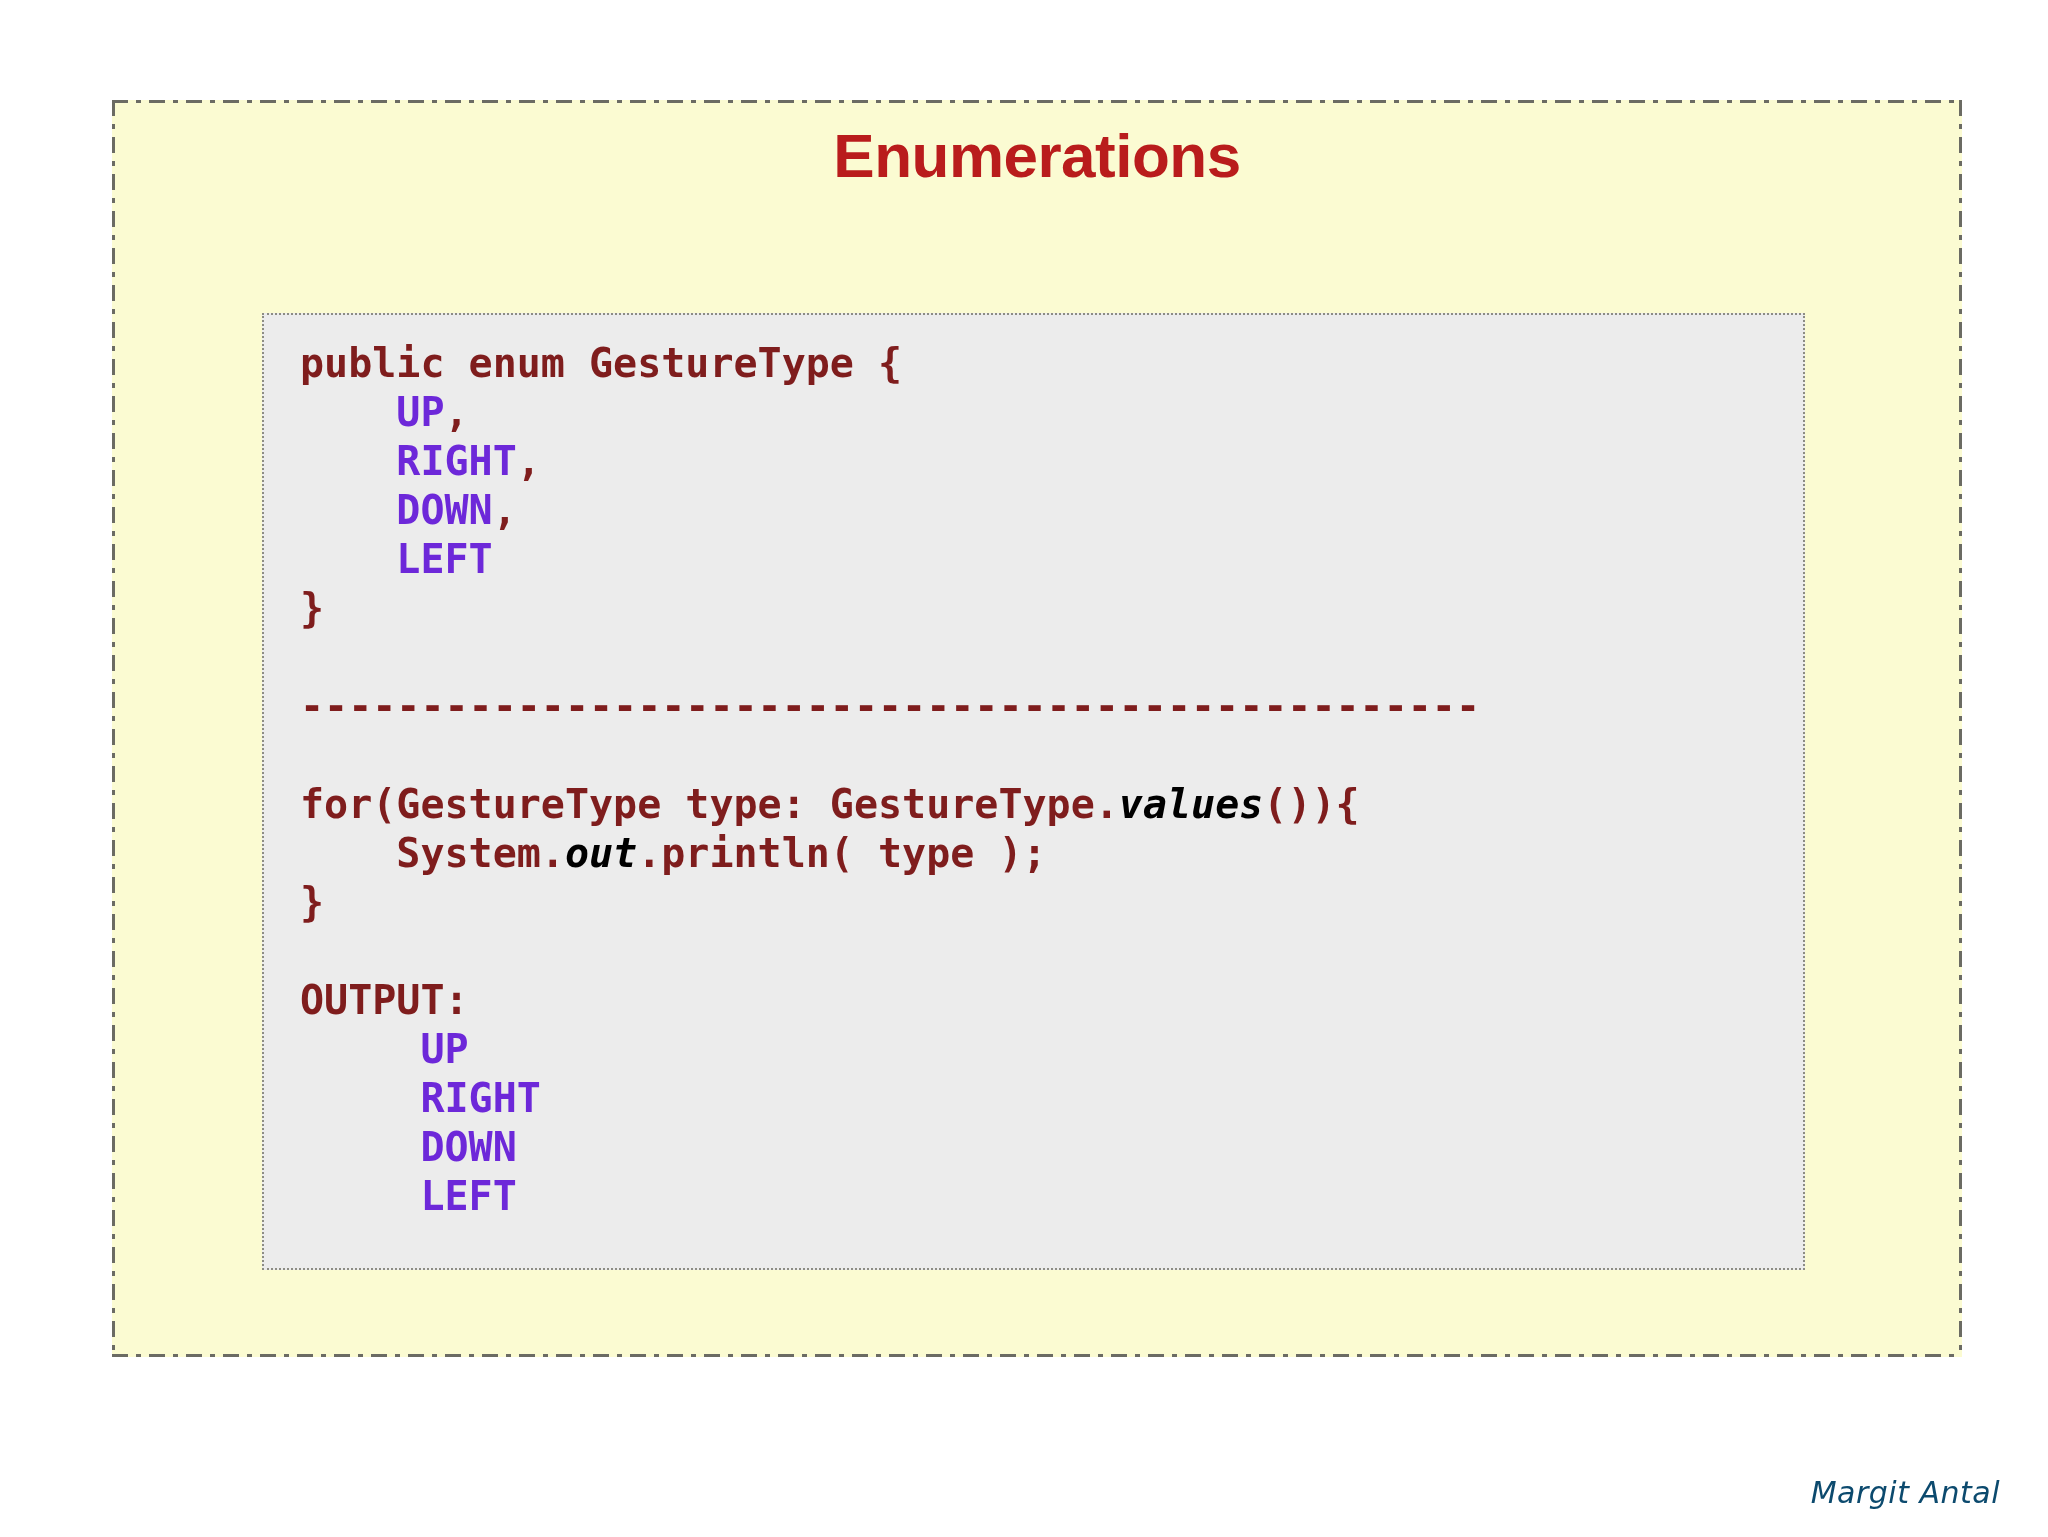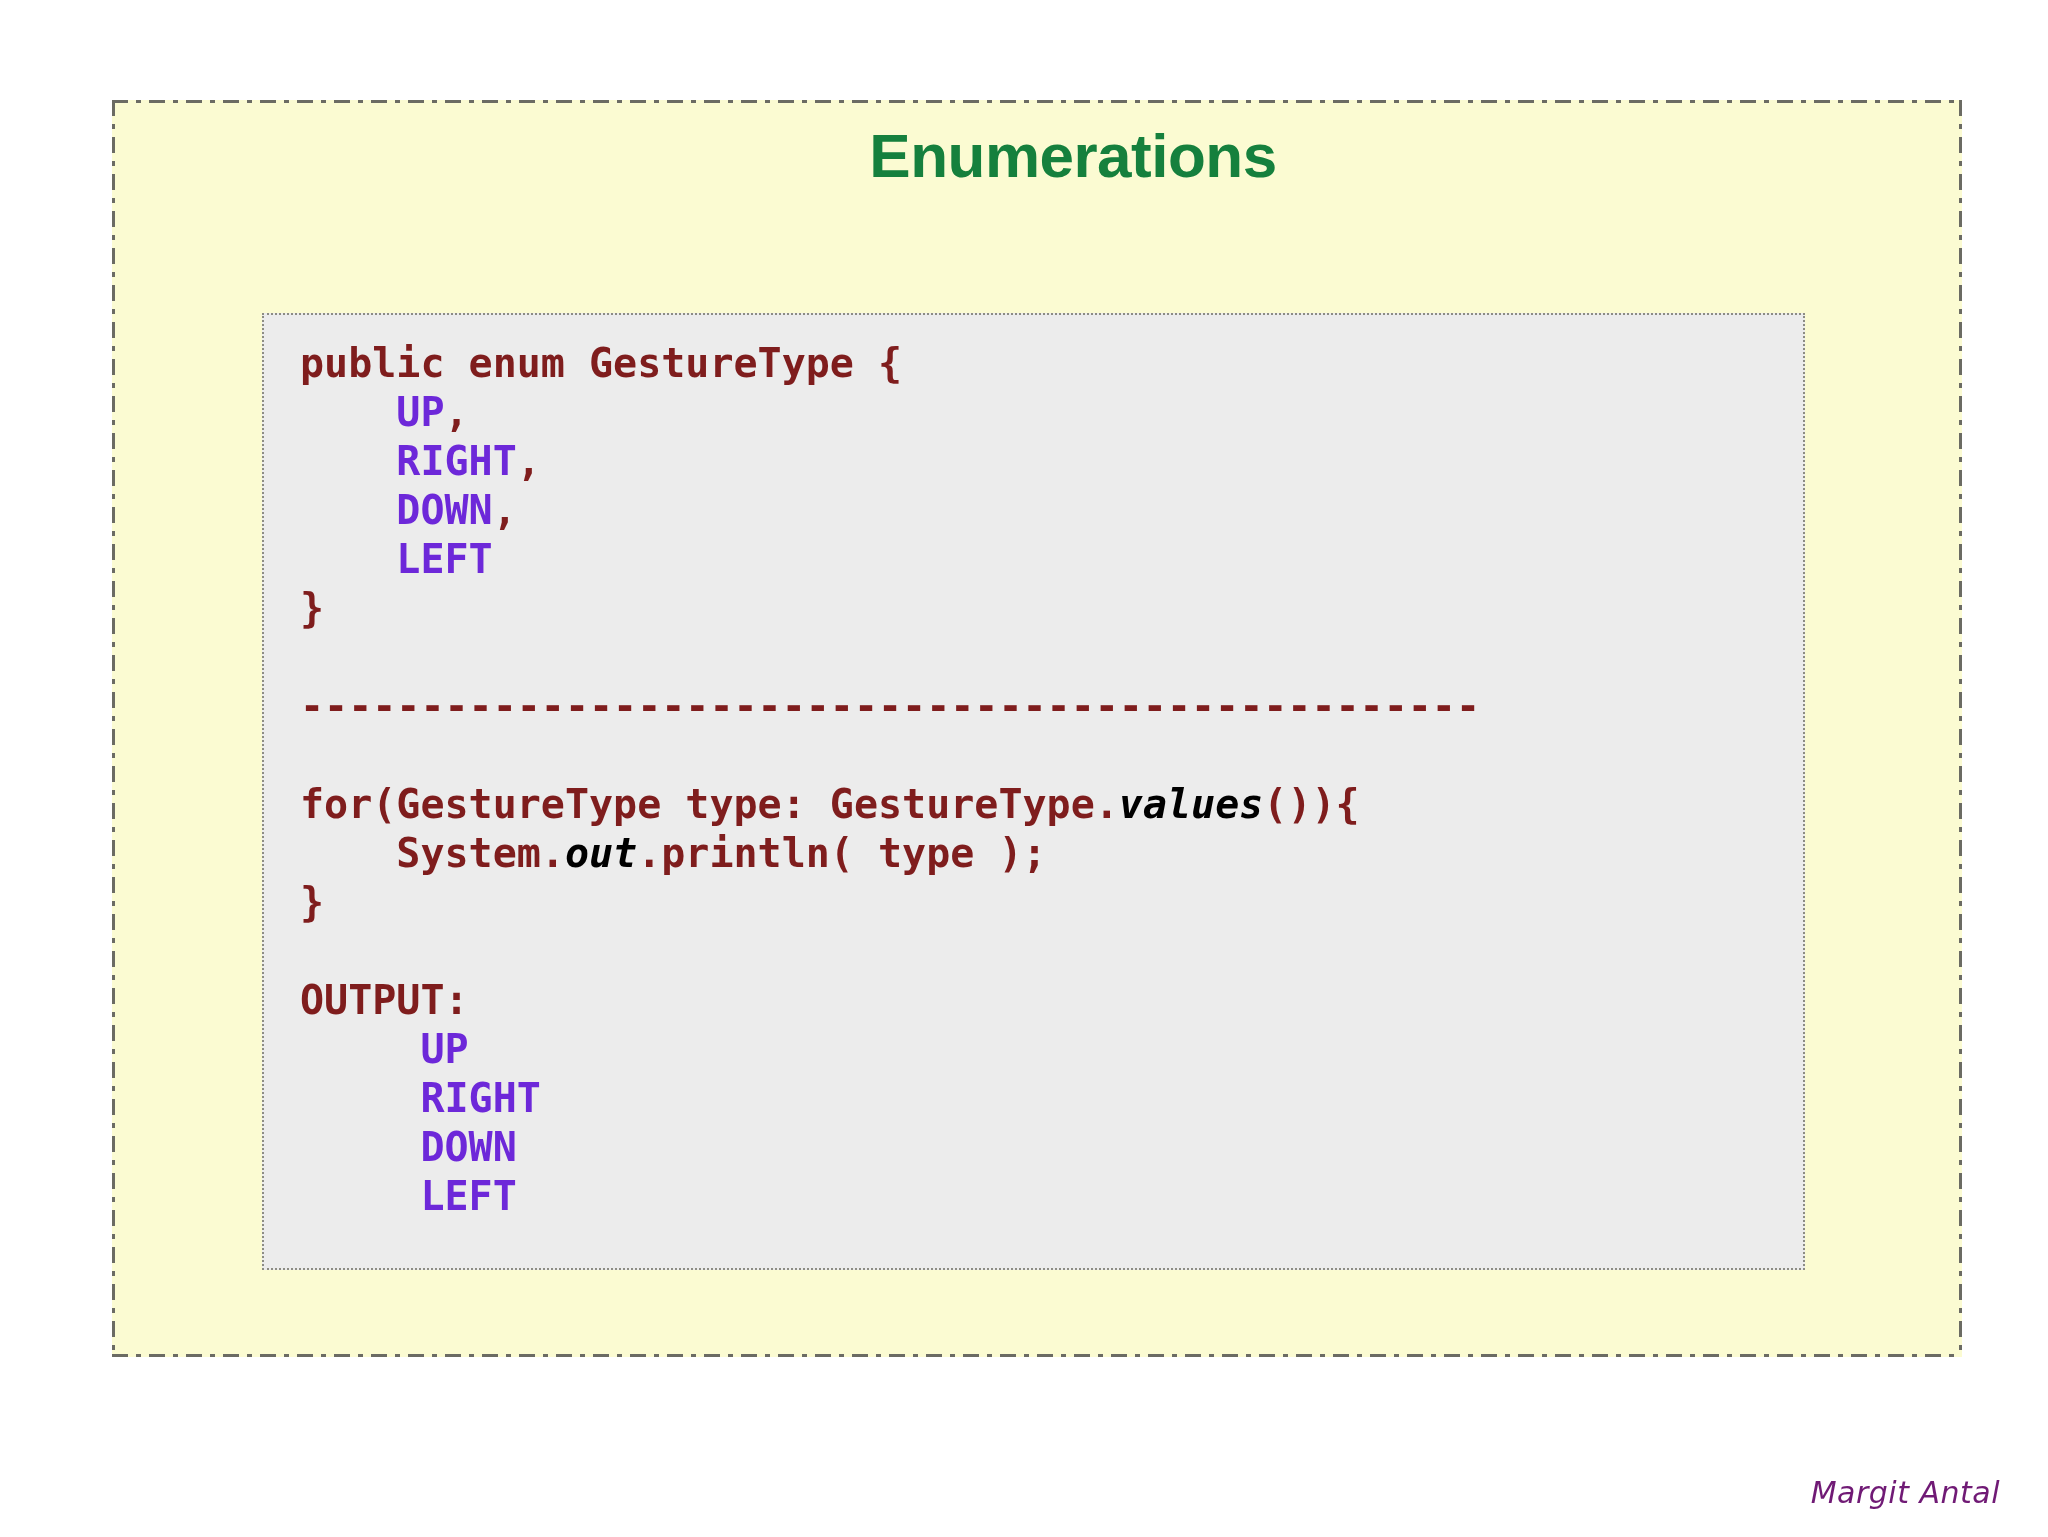--- a/index.html
+++ b/index.html
@@ -66,23 +66,22 @@
     position: absolute;
     left: 0;
     top: 18px;
     width: 1850px;
     text-align: center;
     font-family: "Liberation Sans", sans-serif;
     font-weight: bold;
     font-size: 62px;
     line-height: 76px;
     letter-spacing: -0.5px;
-    color: #15803d;
+    color: #b91c1c;
     white-space: pre;
-    margin-left: 36px;
   }
 
   
   #code-block {
     position: absolute;
     left: 150px;   
     top: 213px;    
     width: 1543px;
     height: 957px;
     background: #ececec;
@@ -112,21 +111,21 @@
 
   
   #signature {
     position: absolute;
     right: 48px;
     bottom: 26px;
     font-family: "DejaVu Sans", sans-serif;
     font-style: italic;
     font-size: 30px;
     line-height: 36px;
-    color: #701a75;
+    color: #0c4a6e;
     letter-spacing: 0.5px;
     white-space: pre;
   }
 </style>
 </head>
 <body>
 
 <div id="slide-panel">
 
   <div class="edge edge-top"></div>

